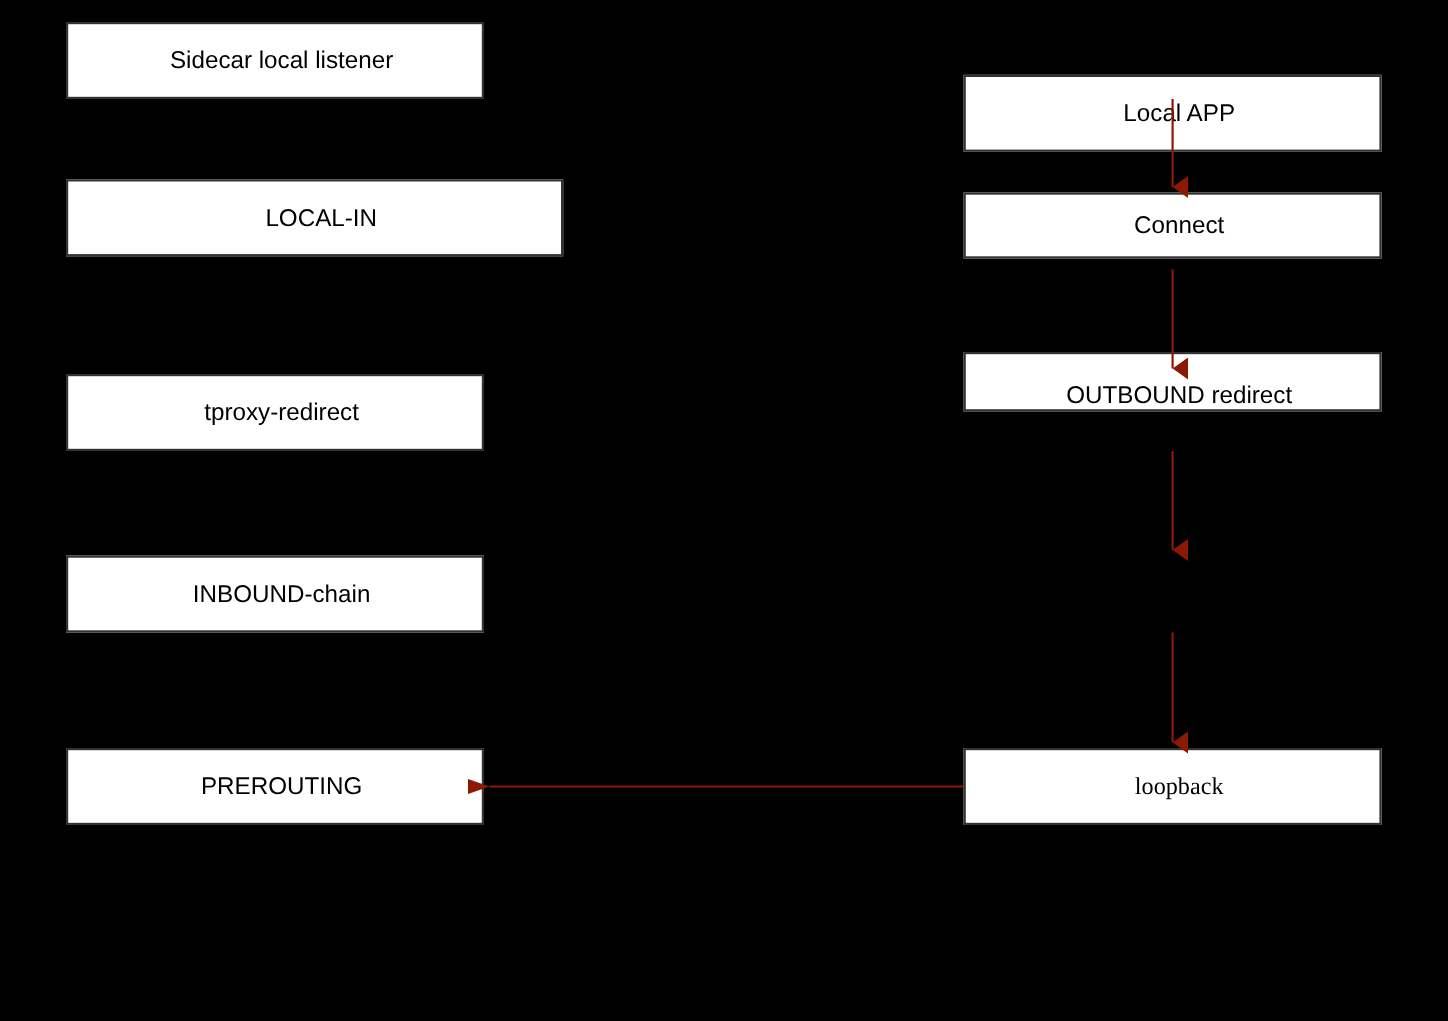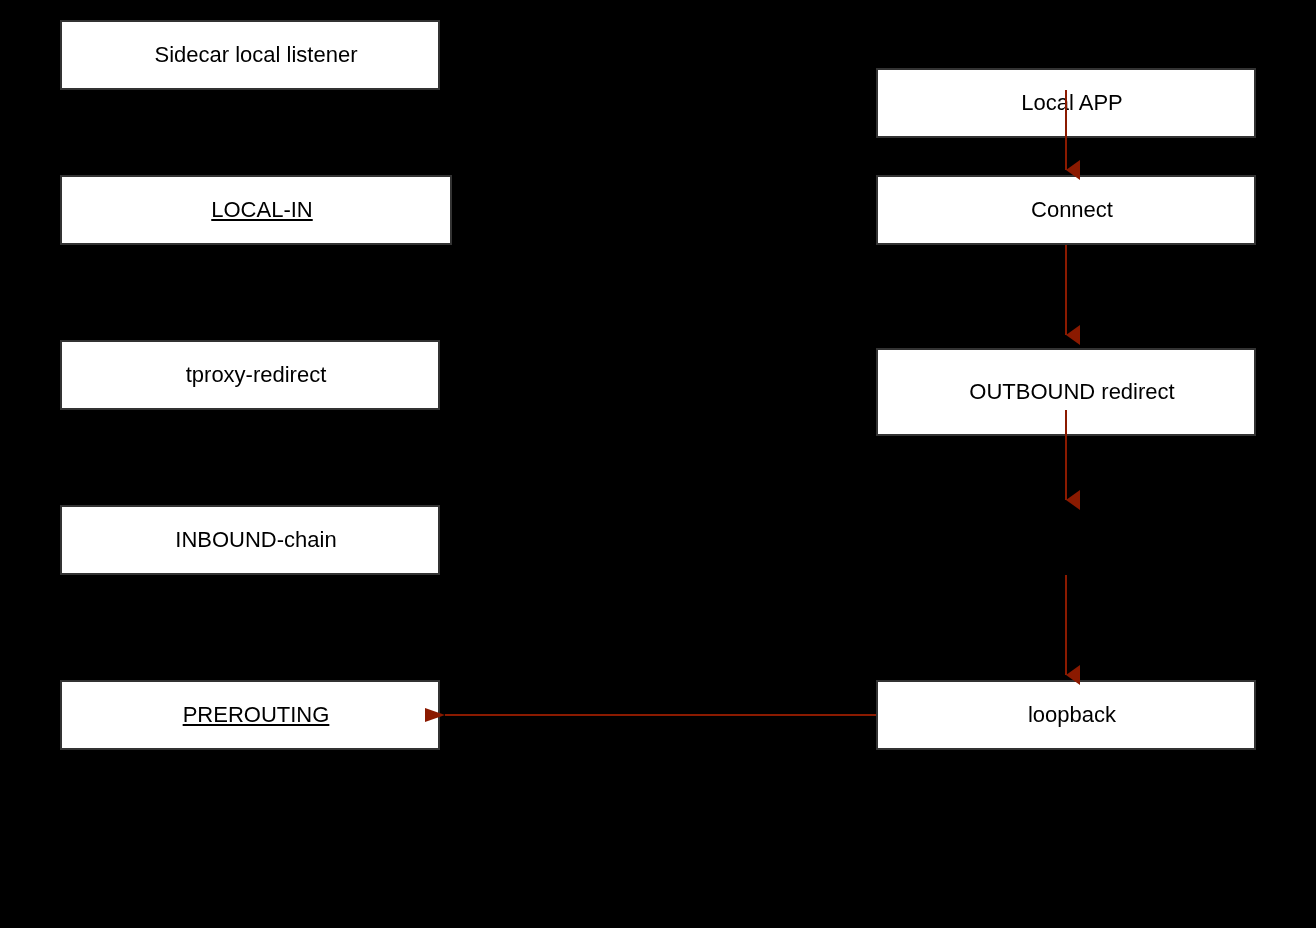--- a/index.html
+++ b/index.html
@@ -48,50 +48,50 @@
   </style>
 </head>
 <body>
 
 <div class="diagram-container">
 
   <div class="box" style="left:60px; top:20px; width:380px; height:70px;">
     <span>Sidecar local listener</span>
   </div>
 
-  <div class="box" style="left:60px; top:175px; width:392px; height:70px;text-decoration:underline;">
+  <div class="box" style="left:60px; top:163px; width:452px; height:70px;">
     <span>LOCAL-IN</span>
   </div>
 
   <div class="box" style="left:60px; top:505px; width:380px; height:70px;">
     <span>INBOUND-chain</span>
   </div>
 
   <div class="box" style="left:60px; top:340px; width:380px; height:70px;">
     <span>tproxy-redirect</span>
   </div>
 
-  <div class="box" style="left:60px; top:680px; width:380px; height:70px;text-decoration:underline;">
+  <div class="box" style="left:60px; top:680px; width:380px; height:70px;">
     <span>PREROUTING</span>
   </div>
 
   <div class="box" style="left:876px; top:20px; width:380px; height:70px;margin-top:48px;">
     <span>Local APP</span>
   </div>
 
-  <div class="box" style="left:876px; top:175px; width:380px; height:70px;">
+  <div class="box" style="left:876px; top:175px; width:380px; height:60px;">
     <span>Connect</span>
   </div>
 
-  <div class="box" style="left:876px; top:348px; width:380px; height:88px;">
+  <div class="box" style="left:876px; top:320px; width:380px; height:54px;align-items:flex-end;">
     <span>OUTBOUND redirect</span>
   </div>
 
 
-  <div class="box" style="left:876px; top:680px; width:380px; height:70px;">
+  <div class="box" style="left:876px; top:680px; width:380px; height:70px;font-family:Liberation Serif, serif;">
     <span>loopback</span>
   </div>
 
   <svg class="arrows">
     <defs>
       <marker id="arrowhead-down" markerWidth="10" markerHeight="7" refX="5" refY="7" orient="auto">
         <polygon points="0 0, 10 0, 5 7" fill="#8B1A00"></polygon>
       </marker>
       <marker id="arrowhead-left" markerWidth="10" markerHeight="7" refX="0" refY="3.5" orient="auto">
         <polygon points="10 0, 10 7, 0 3.5" fill="#8B1A00"></polygon>

